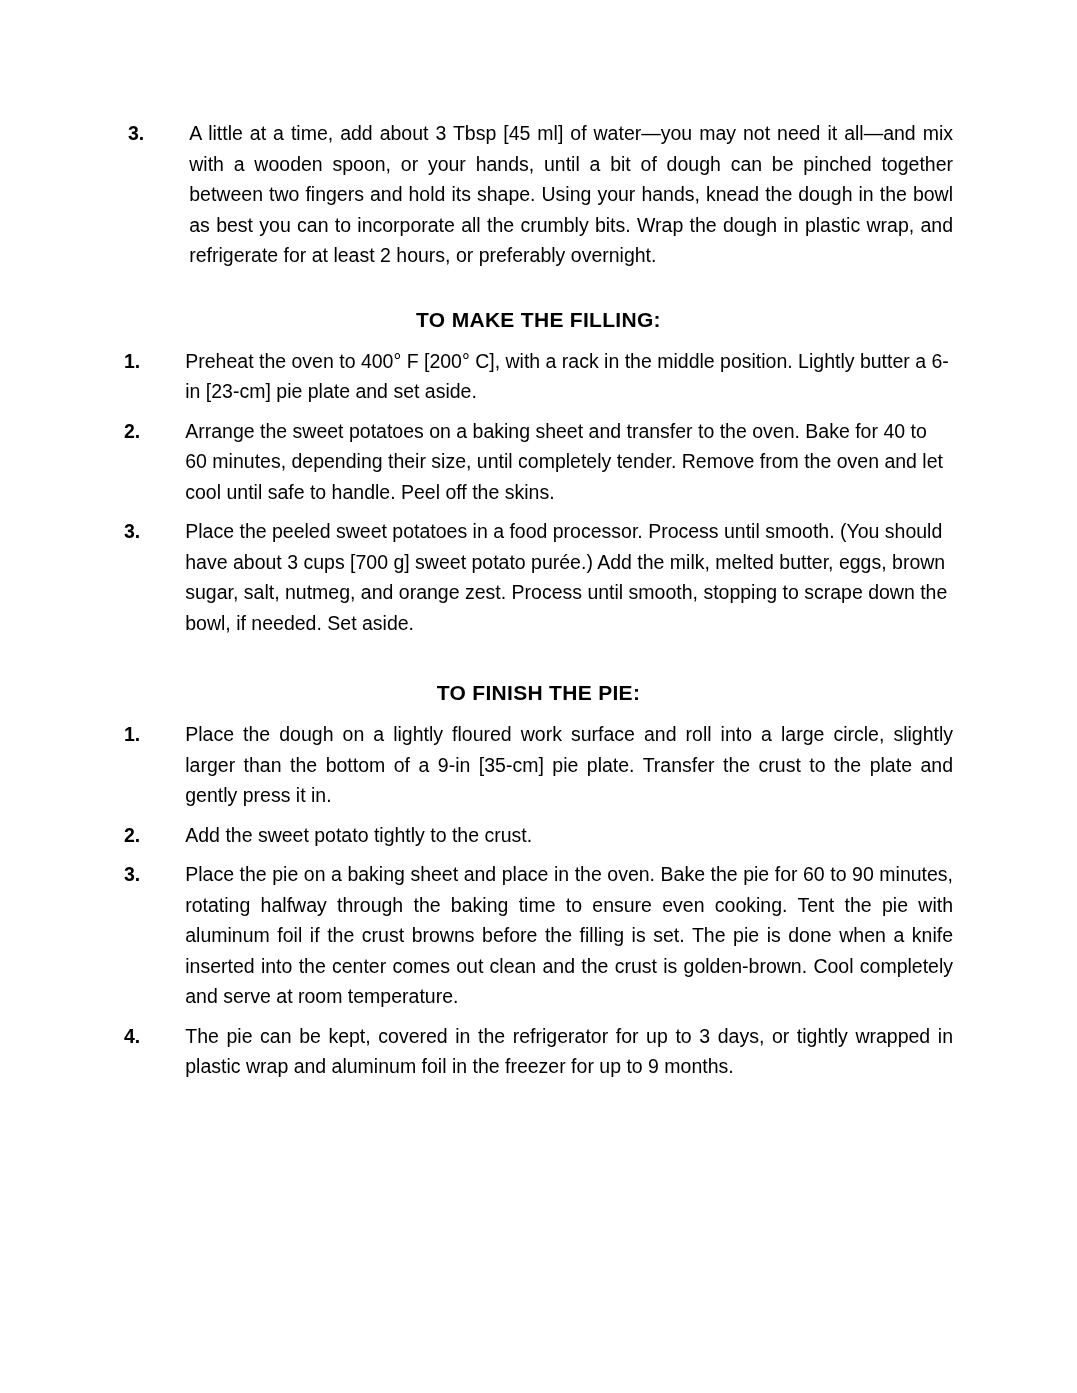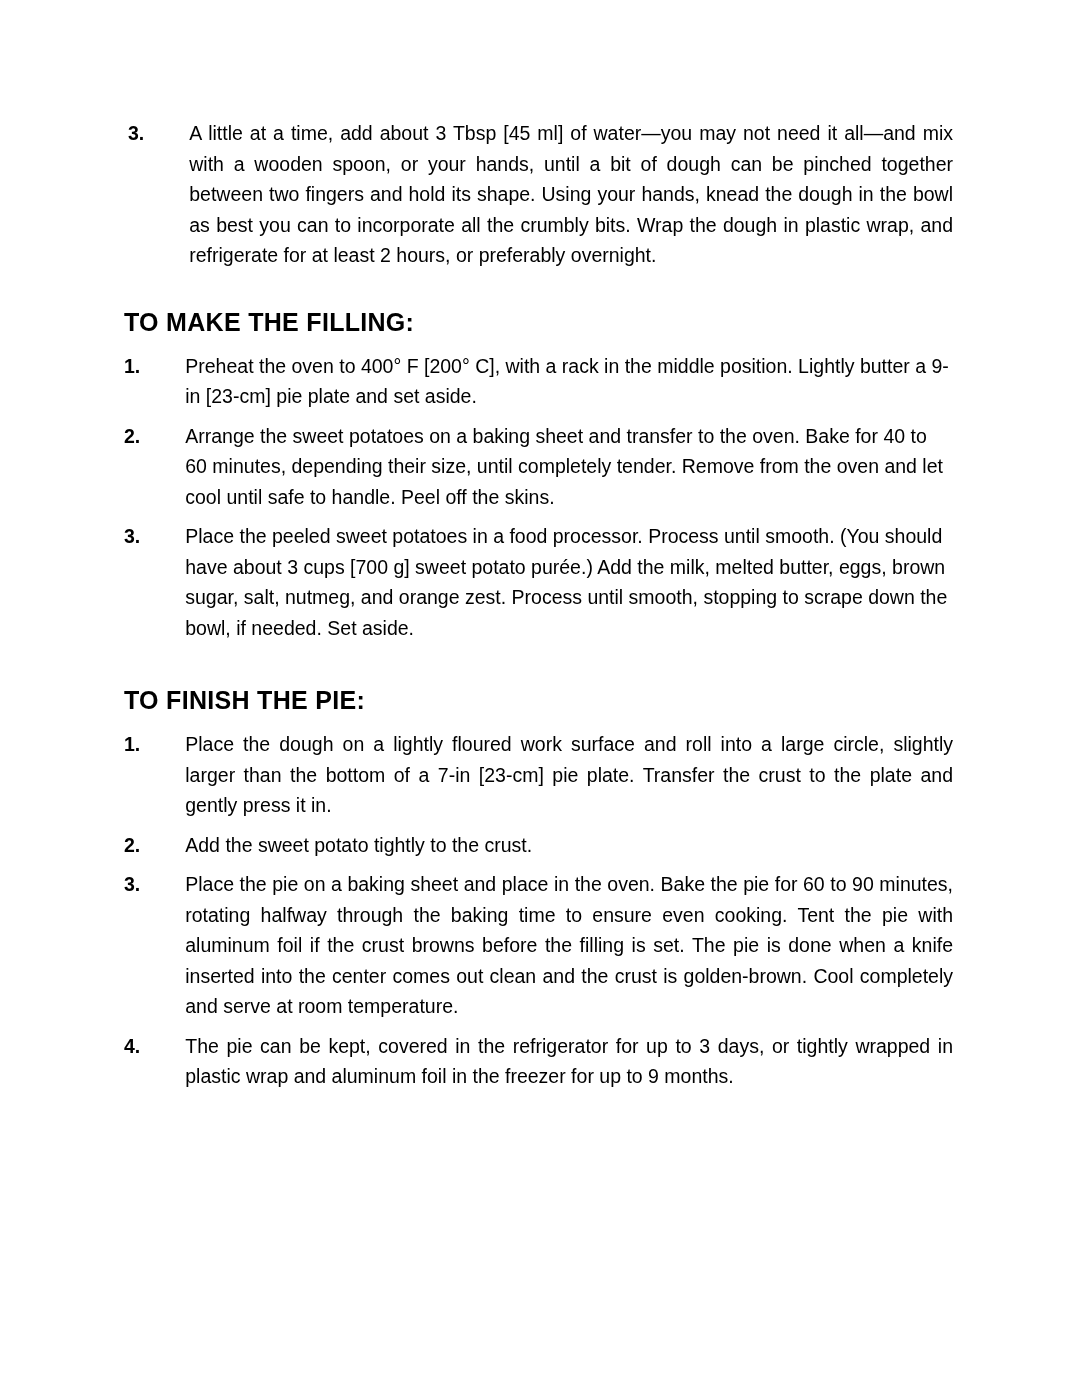--- a/index.html
+++ b/index.html
@@ -47,26 +47,27 @@
     margin-left: 39px;
   }
   .step.noj .txt {
     text-align: left;
   }
   
   .block-top .step .num {
     padding-left: 4px;
   }
   .section-head {
-    font-size: 25px;
+    font-size: 21px;
     font-weight: bold;
     letter-spacing: 0.3px;
     margin: 0;
     padding: 0;
     text-transform: uppercase;
+    text-align: center;
   }
   .gap-after-top { height: 34px; }
   .gap-after-head { height: 14px; }
   .gap-between-sections { height: 40px; }
   .step-gap { height: 6px; }
 </style>
 </head>
 <body>
 
 <div class="page">
@@ -81,21 +82,21 @@
 
     <div class="gap-after-top"></div>
 
     <h2 class="section-head">TO MAKE THE FILLING:</h2>
 
     <div class="gap-after-head"></div>
 
     <div>
       <div class="step noj">
         <span class="num">1.</span>
-        <span class="txt">Preheat the oven to 400° F [200° C], with a rack in the middle position. Lightly butter a 9-in [23-cm] pie plate and set aside.</span>
+        <span class="txt">Preheat the oven to 400° F [200° C], with a rack in the middle position. Lightly butter a 6-in [23-cm] pie plate and set aside.</span>
       </div>
       <div class="step-gap"></div>
       <div class="step noj">
         <span class="num">2.</span>
         <span class="txt">Arrange the sweet potatoes on a baking sheet and transfer to the oven. Bake for 40 to 60 minutes, depending their size, until completely tender. Remove from the oven and let cool until safe to handle. Peel off the skins.</span>
       </div>
       <div class="step-gap"></div>
       <div class="step noj">
         <span class="num">3.</span>
         <span class="txt">Place the peeled sweet potatoes in a food processor. Process until smooth. (You should have about 3 cups [700 g] sweet potato purée.) Add the milk, melted butter, eggs, brown sugar, salt, nutmeg, and orange zest. Process until smooth, stopping to scrape down the bowl, if needed. Set aside.</span>
@@ -104,21 +105,21 @@
 
     <div class="gap-between-sections"></div>
 
     <h2 class="section-head">TO FINISH THE PIE:</h2>
 
     <div class="gap-after-head"></div>
 
     <div>
       <div class="step">
         <span class="num">1.</span>
-        <span class="txt">Place the dough on a lightly floured work surface and roll into a large circle, slightly larger than the bottom of a 7-in [23-cm] pie plate. Transfer the crust to the plate and gently press it in.</span>
+        <span class="txt">Place the dough on a lightly floured work surface and roll into a large circle, slightly larger than the bottom of a 9-in [35-cm] pie plate. Transfer the crust to the plate and gently press it in.</span>
       </div>
       <div class="step-gap"></div>
       <div class="step noj">
         <span class="num">2.</span>
         <span class="txt">Add the sweet potato tightly to the crust.</span>
       </div>
       <div class="step-gap"></div>
       <div class="step">
         <span class="num">3.</span>
         <span class="txt">Place the pie on a baking sheet and place in the oven. Bake the pie for 60 to 90 minutes, rotating halfway through the baking time to ensure even cooking. Tent the pie with aluminum foil if the crust browns before the filling is set. The pie is done when a knife inserted into the center comes out clean and the crust is golden-brown. Cool completely and serve at room temperature.</span>

